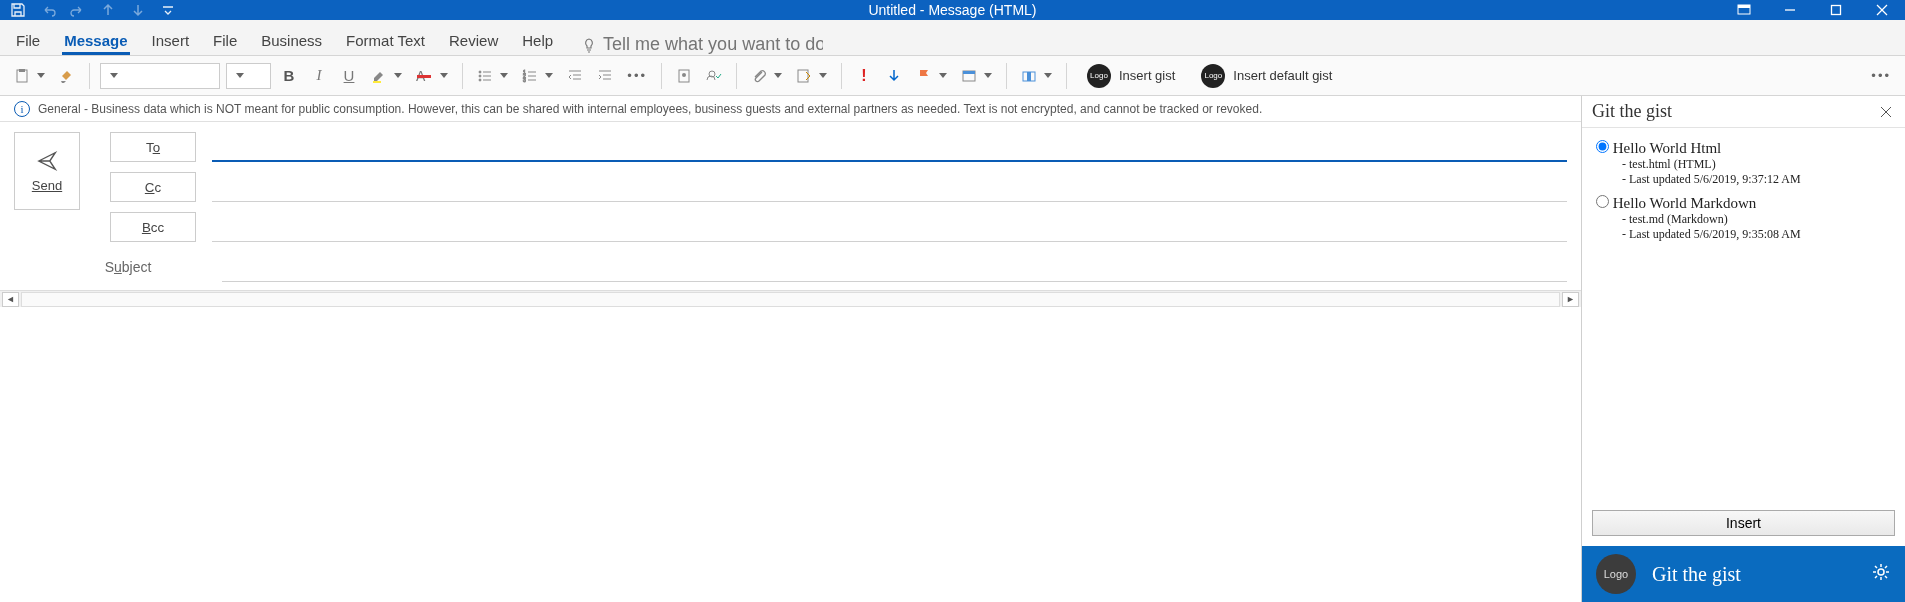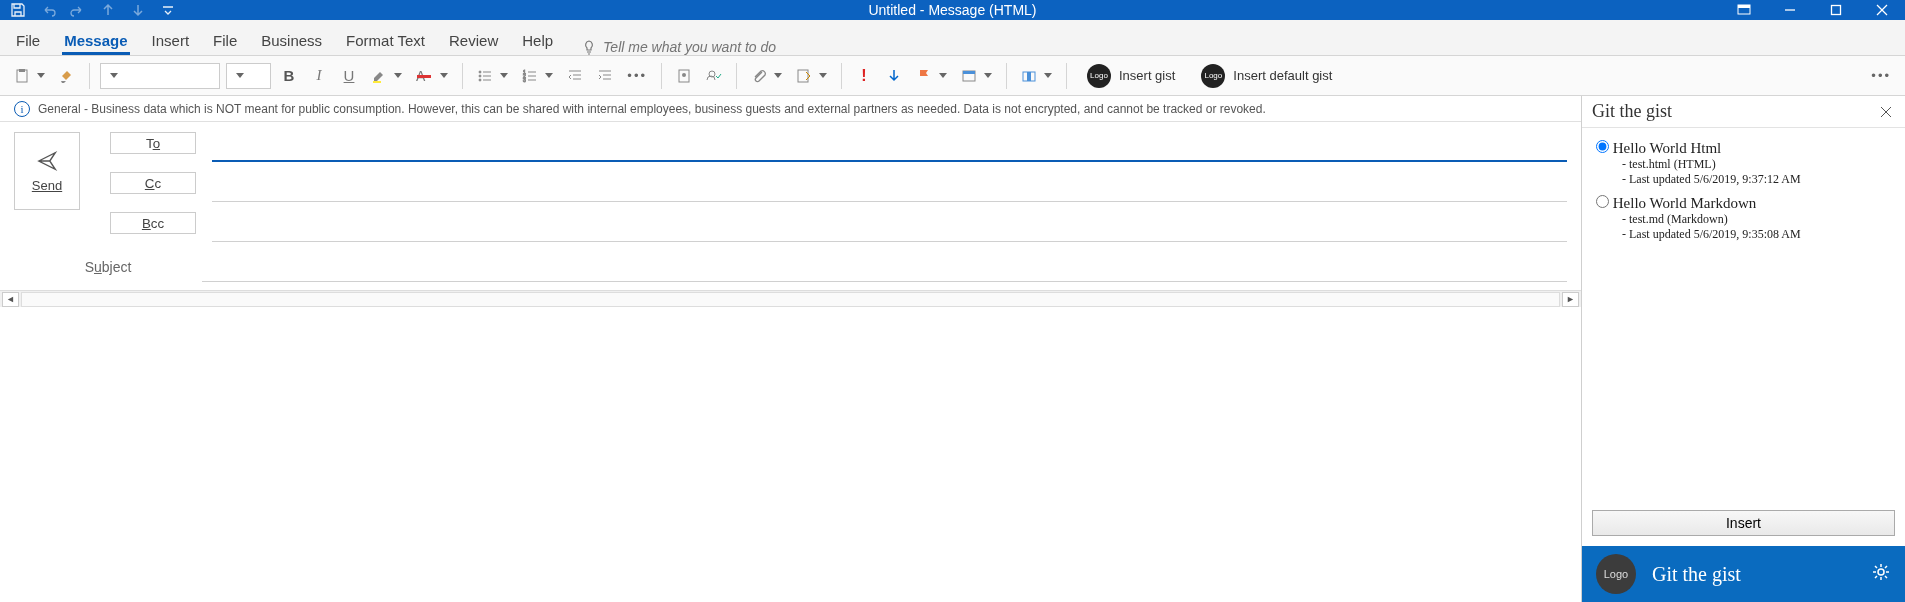--- a/index.html
+++ b/index.html
@@ -44,21 +44,21 @@
     display:flex;
     align-items:flex-end;
     padding: 0 14px;
     gap: 20px;
     font-size:15px;
     color:#444;
   }
   .ribbon-tab { padding: 6px 2px 6px 2px; cursor:pointer; }
   .ribbon-tab.active { color:#0a5cb5; border-bottom:3px solid #0a5cb5; font-weight:600; padding-bottom:3px; }
   .tell-me { display:flex; align-items:center; gap:6px; color:#666; margin-left:6px; }
-  .tell-me input { border:none; background:transparent; font-size:14px; color:#b91c1c; width:220px; outline:none;font-style:italic; }
+  .tell-me input { border:none; background:transparent; font-size:18px; color:#b91c1c; width:220px; outline:none; }
 
   
   .ribbon-bar {
     height: 40px;
     background:#fafafa;
     border-bottom:1px solid #d5d5d5;
     display:flex;
     align-items:center;
     padding: 0 10px;
     gap: 6px;
@@ -76,24 +76,24 @@
   
   .info-bar { height:26px; background:#fff; border-bottom:1px solid #e0e0e0; display:flex; align-items:center; padding:0 14px; color:#555; font-size:12px; gap:8px;}
   .info-icon { width:16px;height:16px; border:1.5px solid #0a5cb5; border-radius:50%; color:#0a5cb5; font-size:11px; display:flex; align-items:center; justify-content:center; font-family:serif;}
 
   
   .main { flex:1; display:flex; overflow:hidden; }
   .compose { flex:1; display:flex; flex-direction:column; border-right:1px solid #cfcfcf; position:relative; }
   .header-grid { display:grid; grid-template-columns: 86px 92px 1fr; gap:10px; padding:10px 14px 6px 14px; align-items:start;}
   .send-box { grid-row: 1 / span 3; width:66px;height:78px;border:1px solid #ccc; display:flex; flex-direction:column; align-items:center; justify-content:center; gap:6px; cursor:pointer; color:#444;}
   .send-box svg { width:22px; height:22px; }
-  .recip-btn { width:86px; height:22px; border:1px solid #ccc; background:#fff; display:flex; align-items:center; justify-content:center; cursor:pointer; color:#444;}
+  .recip-btn { width:86px; height:30px; border:1px solid #ccc; background:#fff; display:flex; align-items:center; justify-content:center; cursor:pointer; color:#444;}
   .recip-field { height:30px; border:none; border-bottom:1px solid #d0d0d0; outline:none; font-size:13px; padding:0 4px;}
   .recip-field.to { border-bottom:2px solid #0a5cb5;}
-  .subject-row { display:grid; grid-template-columns: 188px 1fr; padding: 4px 14px 8px 14px; align-items:center;}
+  .subject-row { display:grid; grid-template-columns: 188px 1fr; padding: 4px 14px 8px 14px; align-items:center;margin-left:20px;}
   .subject-label { text-align:center; color:#666; font-size:14px;}
   .subject-field { height:30px; border:none; border-bottom:1px solid #d0d0d0; outline:none; font-size:14px; padding:0 4px;}
   .body-area { flex:1; padding: 20px 14px; color:#111; }
   .body-area h2 { font-size:30px; font-weight:700; margin-bottom:18px;}
   .body-area p { font-size:15px; }
   .hscroll { height:17px; background:#f0f0f0; border-top:1px solid #ddd; display:flex; align-items:center; justify-content:space-between; padding:0 2px;}
   .hscroll .arrow { width:17px;height:15px;border:1px solid #ccc; background:#fff; display:flex;align-items:center;justify-content:center; cursor:pointer; font-size:9px;color:#555;}
   .hscroll .track { flex:1; height:15px; margin:0 2px; background:#fafafa; border:1px solid #ddd;}
 
   
@@ -335,21 +335,21 @@
   <div class="rb-btn" style="margin-left:auto">
       <span style="letter-spacing:2px;color:#666">•••</span>
     </div>
 </div>
 
 <div class="main">
 
   <div class="compose">
     <div class="info-bar">
       <span class="info-icon">i</span>
-      <span>General - Business data which is NOT meant for public consumption. However, this can be shared with internal employees, business guests and external partners as needed. Data is not encrypted, and cannot be tracked or revoked.</span>
+      <span>General - Business data which is NOT meant for public consumption. However, this can be shared with internal employees, business guests and external partners as needed. Text is not encrypted, and cannot be tracked or revoked.</span>
     </div>
     <div class="header-grid">
       <div class="send-box">
         <svg viewBox="0 0 24 24">
             <path fill="none" stroke="#555" stroke-width="1.5" d="M3 12l18-9-6 9 6 9z M3 12h12"></path>
           </svg>
         <span class="ul">Send</span>
       </div>
       <button class="recip-btn">
           <span>T<span class="ul" x="To">o</span></span>

